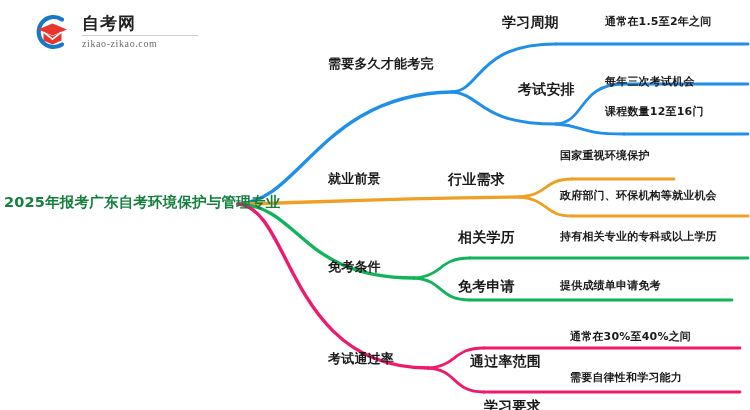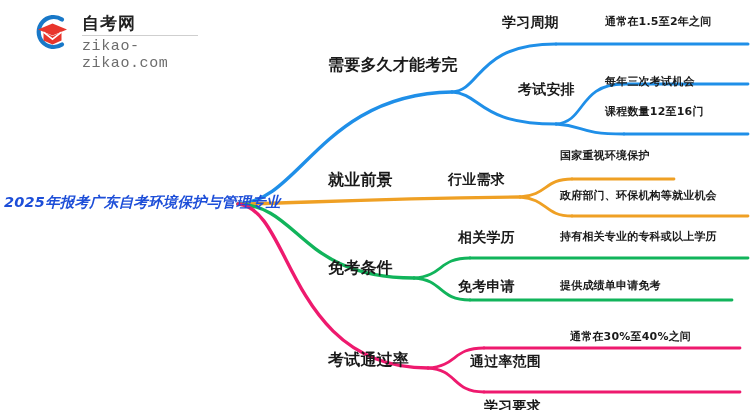--- a/index.html
+++ b/index.html
@@ -35,24 +35,23 @@
     color: #1a1a1a;
     font-weight: 700;
     letter-spacing: 0.2px;
     line-height: 1;
   }
   .node-root {
     font-size: 14.5px;
     left: 4px;
     top: 195px;
     font-weight: 700;
-    color: #1d4ed8;
-    font-style: italic;
+    color: #15803d;
   }
-  .node-l1 { font-size: 16px; }
+  .node-l1 { font-size: 13px; }
   .node-l2 { font-size: 14px; }
   .node-l3 { font-size: 11px; }
 
   
   .logo-wrap {
     position: absolute;
     left: 28px;
     top: 10px;
     width: 180px;
     height: 44px;
@@ -79,24 +78,24 @@
     left: 54px;
     top: 25px;
     width: 116px;
     height: 1px;
     background: #cfcfcf;
   }
   .logo-text-en {
     position: absolute;
     left: 54px;
     top: 28px;
-    font-size: 15px;
+    font-size: 10px;
     color: #6d6d6d;
     letter-spacing: 0.6px;
-    font-family: Liberation Mono, monospace;
+    font-family: Liberation Serif, serif;
   }
 </style>
 </head>
 <body>
 
 <div id="canvas">
 
   <div class="logo-wrap">
     <svg class="logo-mark" viewBox="0 0 48 44">
       <path d="M34 9.5 A15 15 0 1 0 34 34.5" fill="none" stroke="#1878c8" stroke-width="4.2" stroke-linecap="round"></path>
@@ -167,14 +166,15 @@
   <div class="node node-l1" style="left:328px; top:260px;">免考条件</div>
   <div class="node node-l2" style="left:458px; top:230px;">相关学历</div>
   <div class="node node-l2" style="left:458px; top:279px;">免考申请</div>
   <div class="node node-l3" style="left:560px; top:231px;">持有相关专业的专科或以上学历</div>
   <div class="node node-l3" style="left:560px; top:280px;">提供成绩单申请免考</div>
 
   <div class="node node-l1" style="left:328px; top:343px;margin-top:9px;">考试通过率</div>
   <div class="node node-l2" style="left:470px; top:330px;margin-top:24px;">通过率范围</div>
   <div class="node node-l2" style="left:484px; top:371px;margin-top:28px;">学习要求</div>
   <div class="node node-l3" style="left:570px; top:331px;">通常在30%至40%之间</div>
+  <div class="node node-l3" style="left:570px; top:372px;">需要自律性和学习能力</div>
 
 </div>
 
 </body></html>

